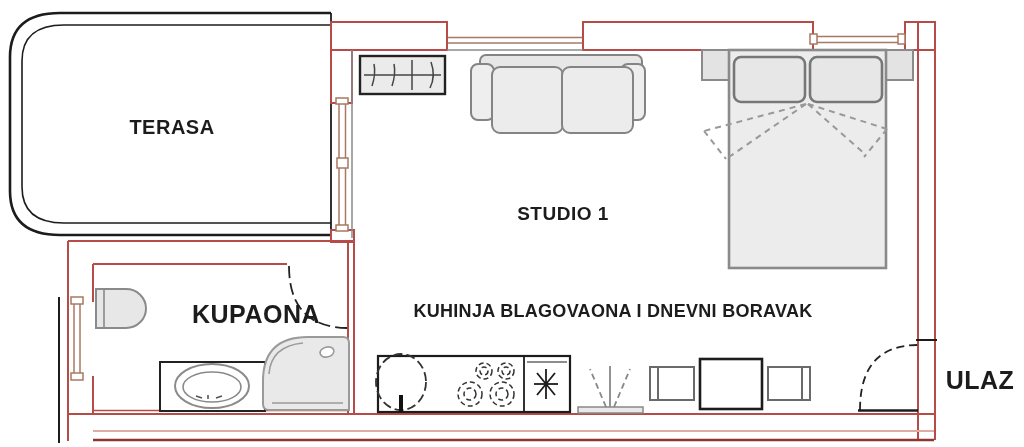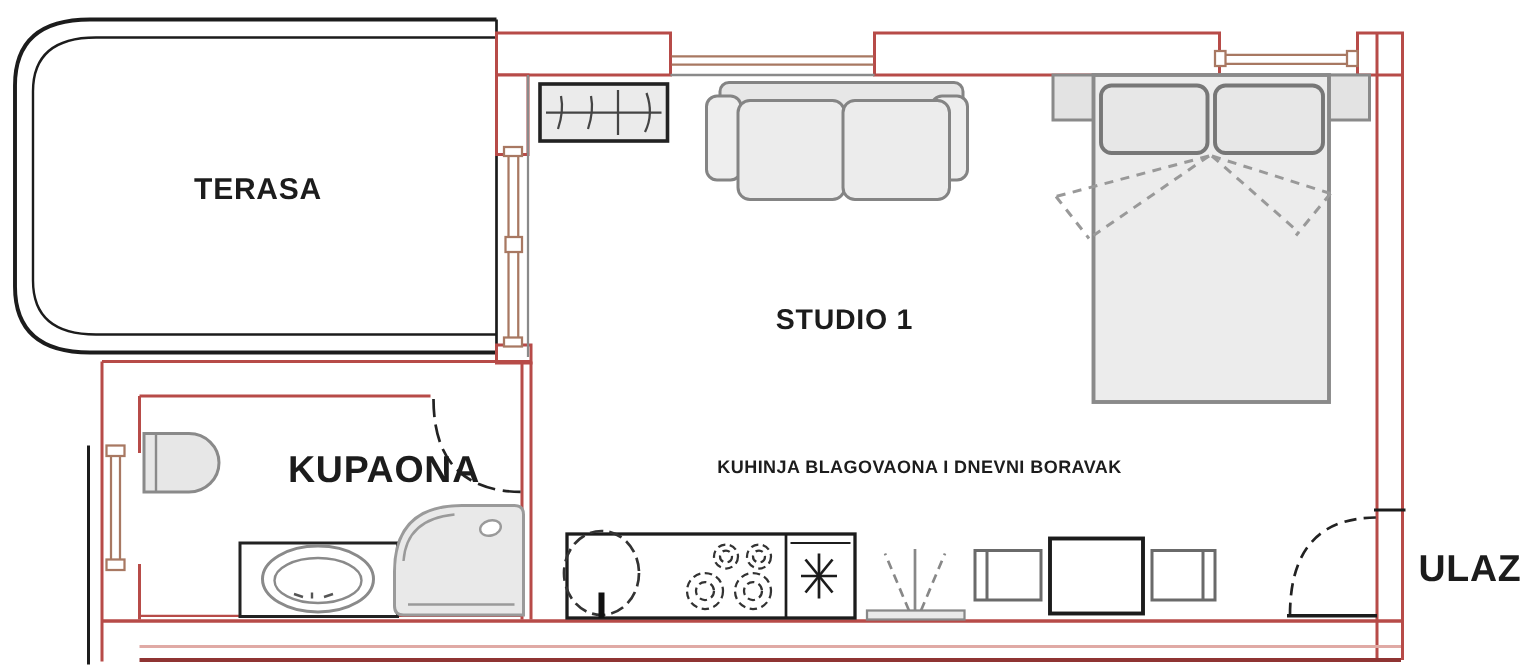--- a/index.html
+++ b/index.html
@@ -15,21 +15,21 @@
     position:absolute;
     transform:translate(-50%,-50%);
     font-weight:bold;
     color:#1c1c1c;
     white-space:nowrap;
     letter-spacing:0.5px;
   }
   .lbl-terasa{left:172px;top:127px;font-size:20px;}
   .lbl-studio{left:563px;top:214px;font-size:19px;}
   .lbl-kupaona{left:228px;top:314px;font-size:25px;margin-left:28px;}
-  .lbl-kuhinja{left:613px;top:311px;font-size:12px;letter-spacing:0.3px;}
+  .lbl-kuhinja{left:613px;top:311px;font-size:18px;letter-spacing:0.3px;}
   .lbl-ulaz{left:980px;top:380px;font-size:25px;}
 </style>
 </head>
 <body>
 
 <div class="plan">
 
 <svg viewBox="0 0 1024 447" width="1024" height="447">
 
   <g fill="none" stroke="#1c1c1c">

